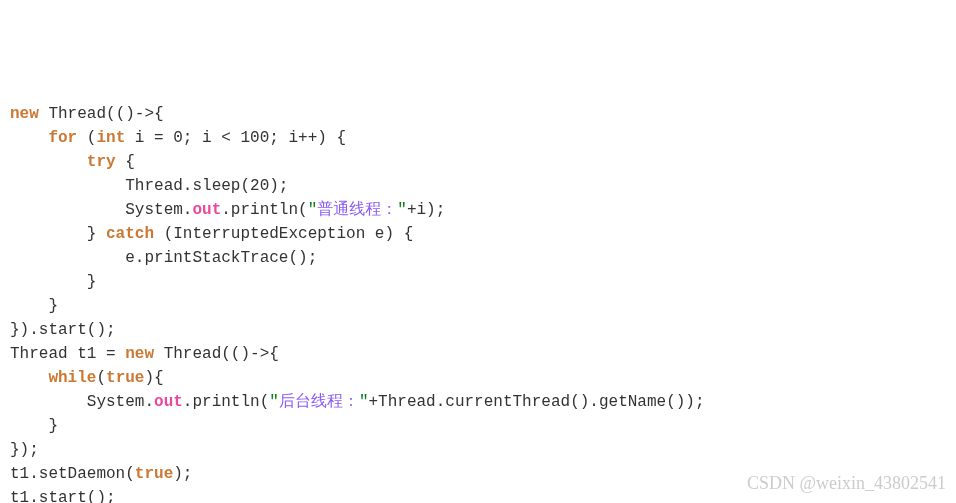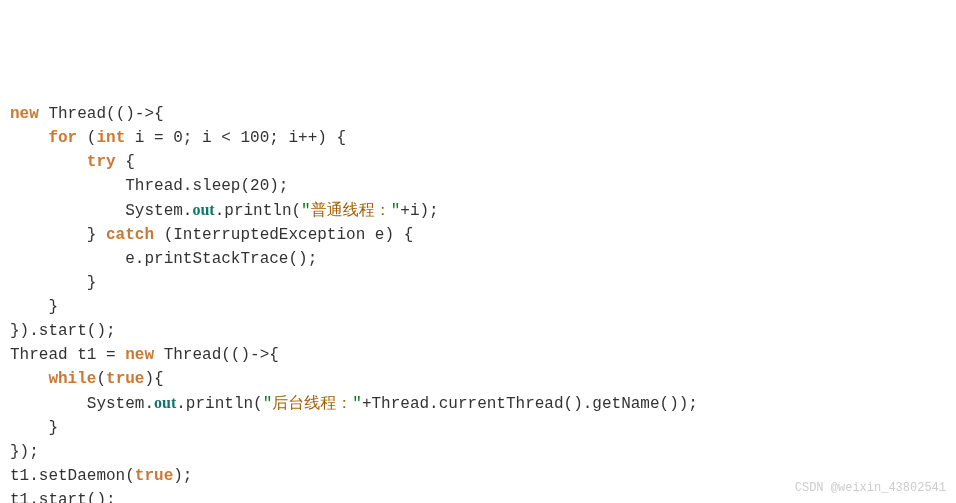--- a/index.html
+++ b/index.html
@@ -14,31 +14,31 @@
       background: #ffffff;
       color: #333333;
       padding: 6px 10px;
       white-space: pre;
       width: 956px;
       height: 503px;
       position: relative;
       overflow: hidden;
     }
     .kw-orange { color: #cc7832; font-weight: bold; }
-    .kw-purple { color: #0f766e; font-weight: bold; font-family: Liberation Serif, serif; }
+    .kw-purple { color: #ec4899; font-weight: bold; }
     .str-green { color: #067d17; }
-    .str-blue { color: #a16207; }
+    .str-blue { color: #8b5cf6; }
     .method-italic { }
     .watermark {
       position: absolute;
       bottom: 6px;
       right: 10px;
       color: #cccccc;
-      font-size: 12px;
-      font-family: Liberation Mono, monospace;
+      font-size: 18px;
+      font-family: Liberation Serif, serif;
     }
     .code-line { display: block; }
   </style>
 </head>
 <body>
 
 
 
 <div><span class="code-line"><span class="kw-orange">new</span><span> Thread(()-&gt;{</span></span><span class="code-line"><span>    </span><span class="kw-orange">for</span><span> (</span><span class="kw-orange">int</span><span> i = 0; i &lt; 100; i++) {</span></span><span class="code-line"><span>        </span><span class="kw-orange">try</span><span> {</span></span><span class="code-line"><span>            Thread.</span><span class="method-italic">sleep</span><span>(20);</span></span><span class="code-line"><span>            System.</span><span class="kw-purple">out</span><span>.println(</span><span class="str-green">"</span><span class="str-blue">普通线程：</span><span class="str-green">"</span><span>+i);</span></span><span class="code-line"><span>        } </span><span class="kw-orange">catch</span><span> (InterruptedException e) {</span></span><span class="code-line"><span>            e.printStackTrace();</span></span><span class="code-line"><span>        }</span></span><span class="code-line"><span>    }</span></span><span class="code-line"><span>}).start();</span></span><span class="code-line"><span></span></span><span class="code-line"><span>Thread t1 = </span><span class="kw-orange">new</span><span> Thread(()-&gt;{</span></span><span class="code-line"><span>    </span><span class="kw-orange">while</span><span>(</span><span class="kw-orange">true</span><span>){</span></span><span class="code-line"><span>        System.</span><span class="kw-purple">out</span><span>.println(</span><span class="str-green">"</span><span class="str-blue">后台线程：</span><span class="str-green">"</span><span>+Thread.</span><span class="method-italic">currentThread</span><span>().getName());</span></span><span class="code-line"><span>    }</span></span><span class="code-line"><span>});</span></span><span class="code-line"><span>t1.setDaemon(</span><span class="kw-orange">true</span><span>);</span></span><span class="code-line"><span>t1.start();</span></span></div>
 

